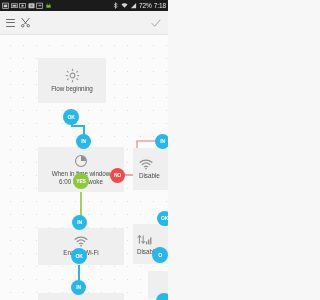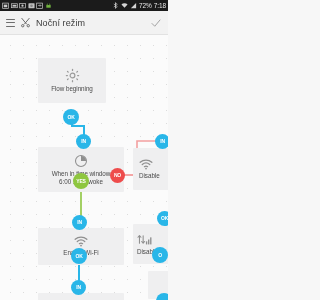--- a/index.html
+++ b/index.html
@@ -123,21 +123,20 @@
   <div class="burger">
     <i></i>
       <i></i>
       <i></i>
   </div>
   <svg class="tools" viewBox="0 0 24 24">
     <path d="M4 3 14 15M20 3 10 15" stroke="#5e5e5e" stroke-width="2" fill="none" stroke-linecap="round"></path>
     <circle cx="6" cy="19" r="2.6" fill="none" stroke="#5e5e5e" stroke-width="2"></circle>
     <circle cx="18" cy="19" r="2.6" fill="none" stroke="#5e5e5e" stroke-width="2"></circle>
   </svg>
-  <div class="apptitle">Noční režim</div>
   <svg class="check" viewBox="0 0 24 24">
     <path d="M4 13 9.5 18.5 20 6" fill="none" stroke="#9a9a9a" stroke-width="1.8" stroke-linecap="round" stroke-linejoin="round"></path>
   </svg>
 </div>
 
 <div class="canvas">
 
   <svg class="edges">
 
     <path d="M72 83 L72 91 L84 91 L84 106" fill="none" stroke="#29b6e8" stroke-width="2"></path>

